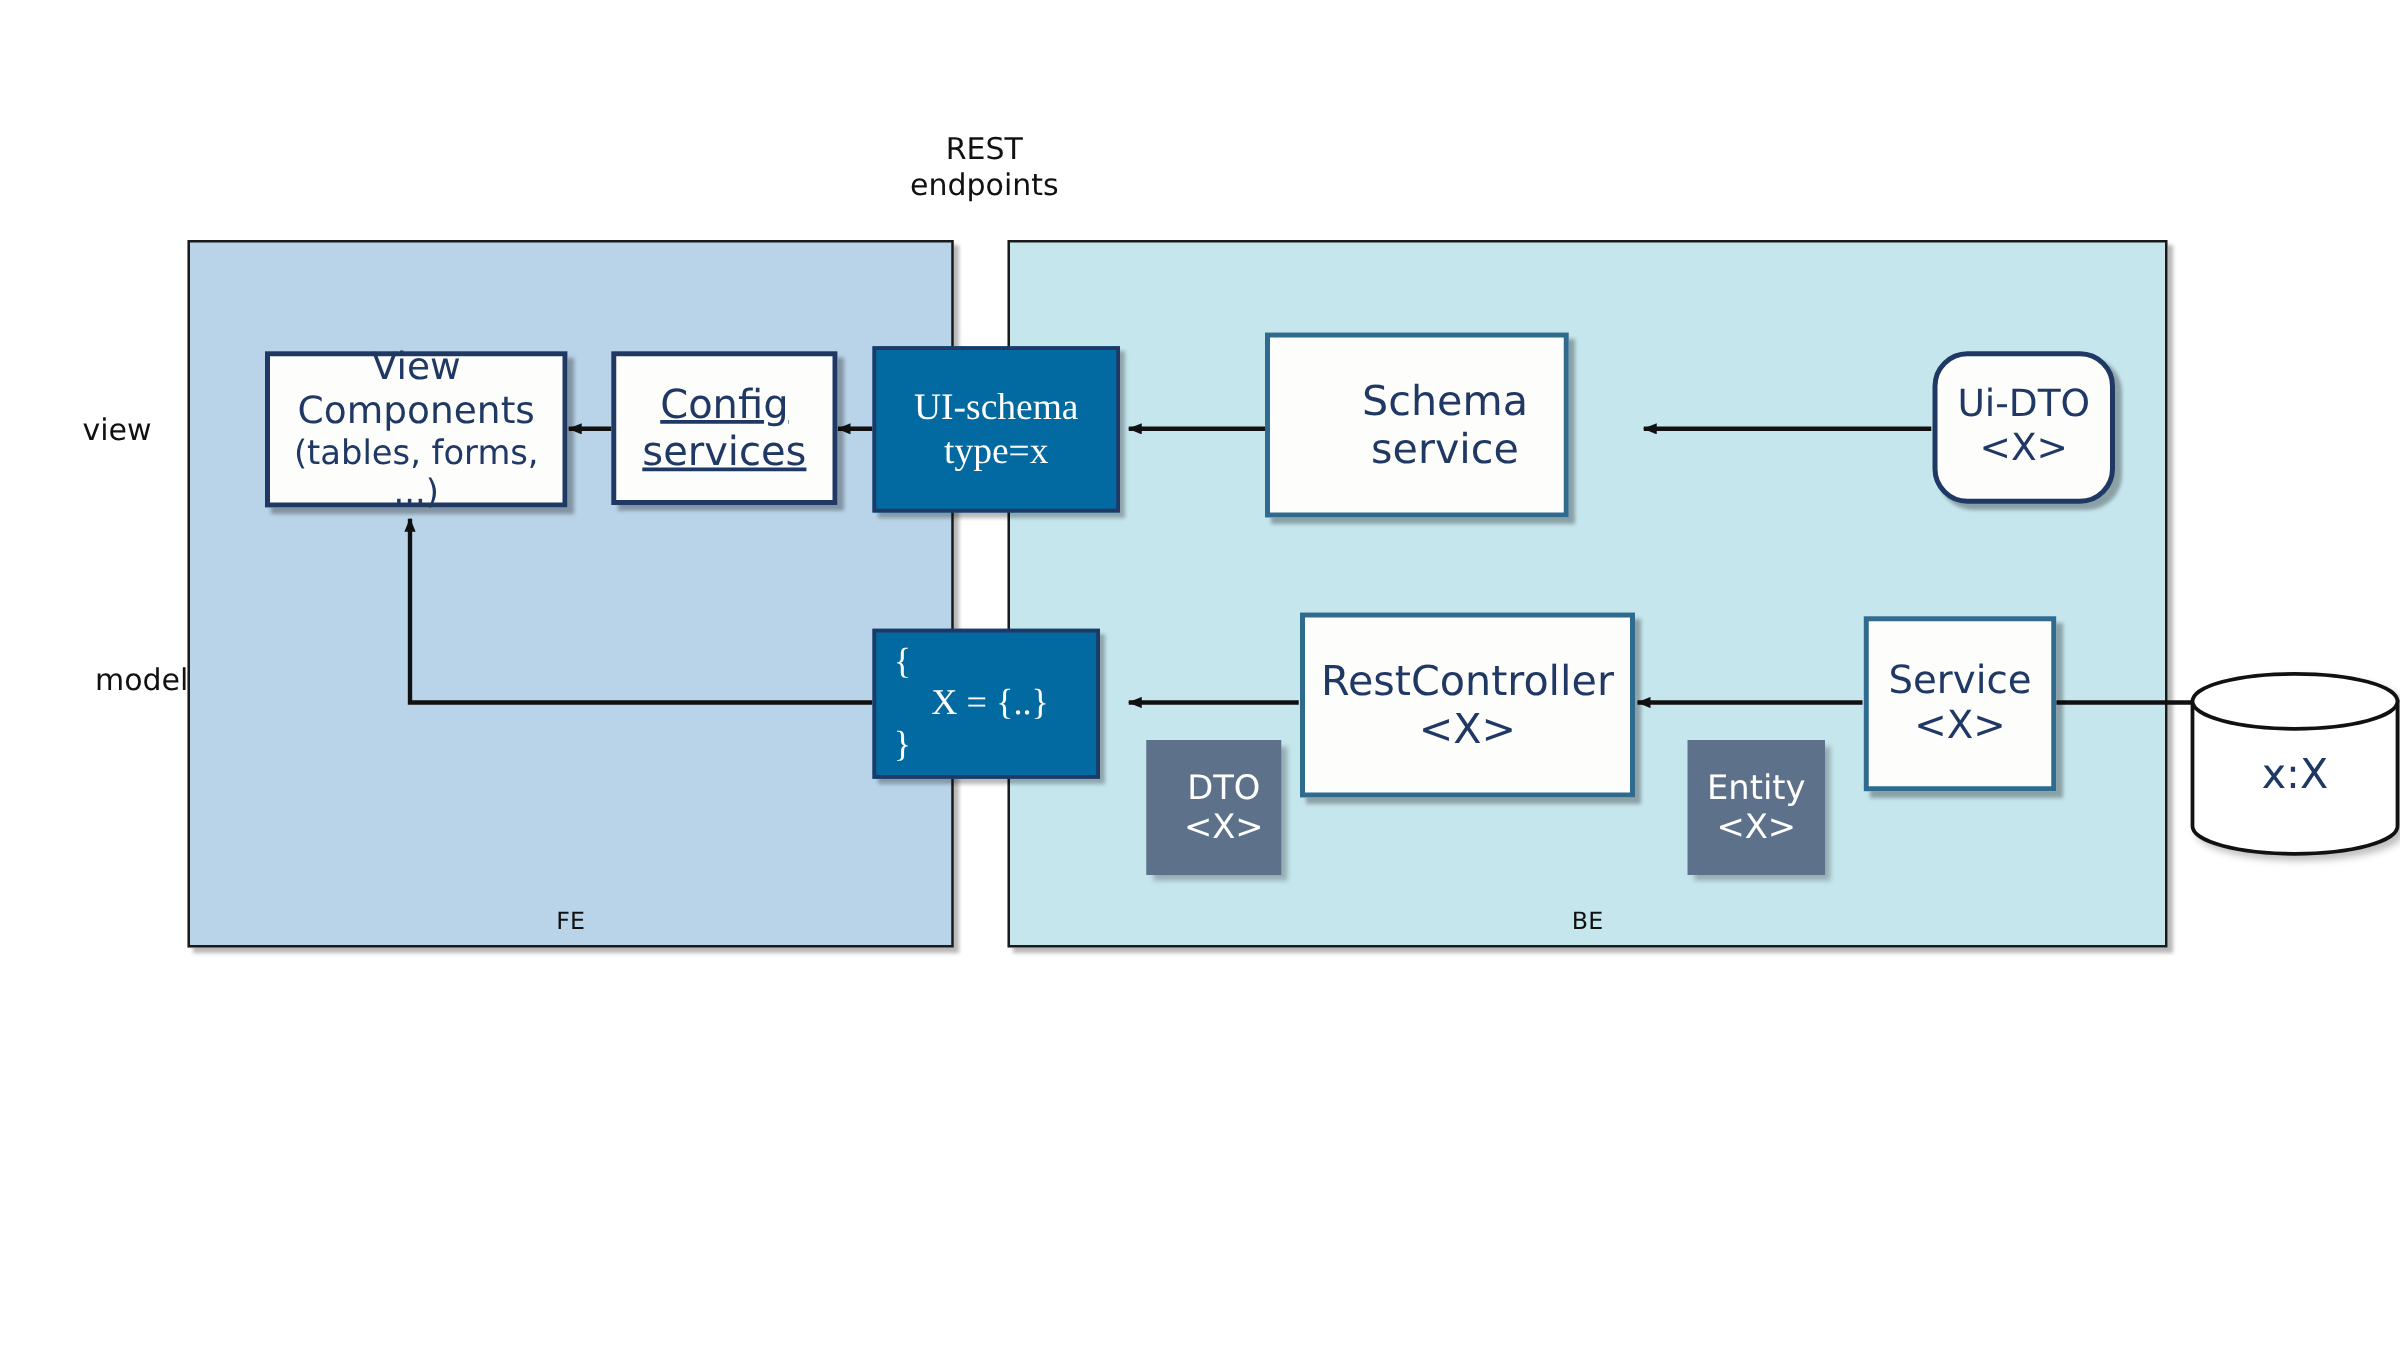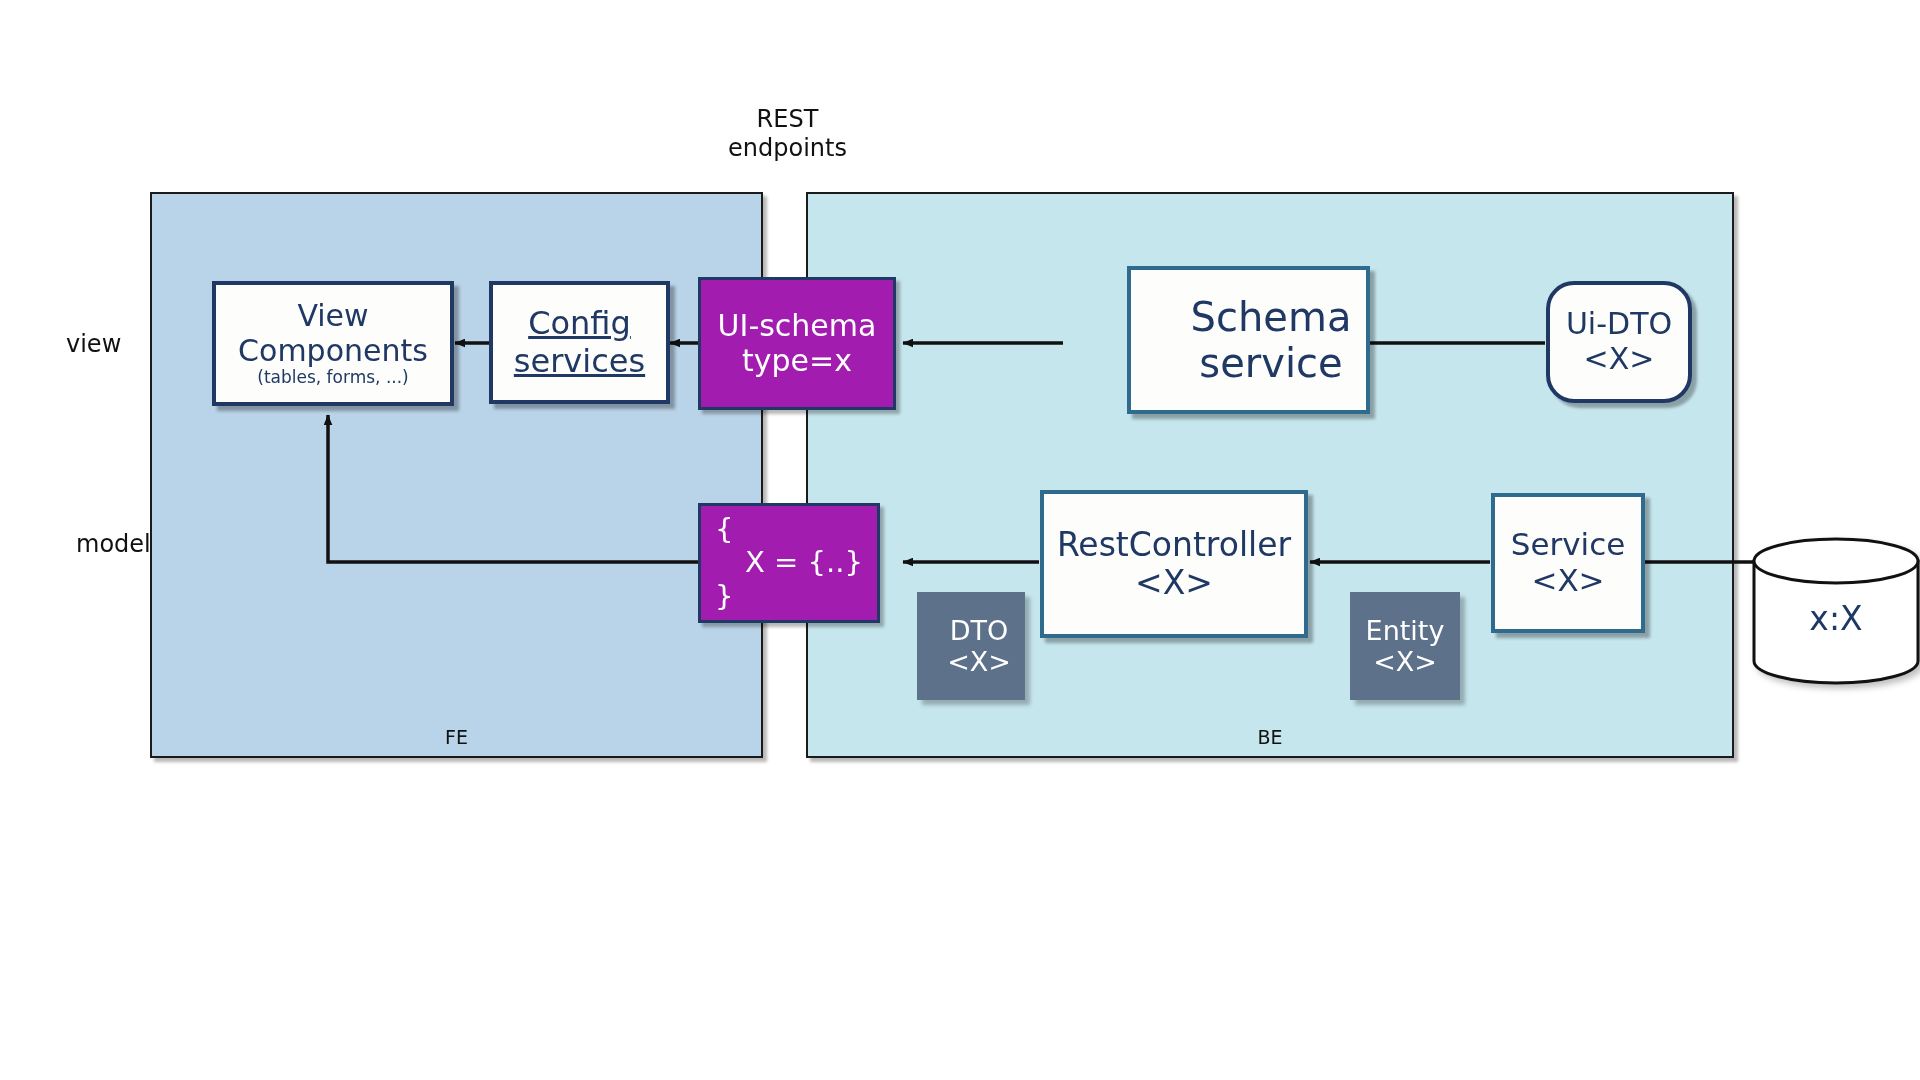--- a/index.html
+++ b/index.html
@@ -26,27 +26,27 @@
 
   
   .n-white-navy{background:#fdfdfb;border:4px solid #1f3864;
                 color:#1f3864;
                 box-shadow:5px 5px 3px rgba(0,0,0,.30);}
   
   .n-white-steel{background:#fdfdfb;border:4px solid #2e6b8e;
                  color:#1f3864;
                  box-shadow:5px 5px 3px rgba(0,0,0,.30);}
   
-  .n-blue{background:#a21caf;border:3px solid #1f3864;color:#ffffff;
-          box-shadow:4px 4px 3px rgba(0,0,0,.28);}
+  .n-blue{background:#0369a1;border:3px solid #1f3864;color:#ffffff;
+          box-shadow:4px 4px 3px rgba(0,0,0,.28);font-family:Liberation Serif, serif;}
   
   .n-slate{background:#5d728a;border:none;color:#ffffff;
            box-shadow:5px 5px 4px rgba(0,0,0,.25);}
 
-  .sub{font-size:17px;}
+  .sub{font-size:27px;}
 
   
   .txt{position:absolute;color:#111;line-height:1.22;}
 
   
   .db{position:absolute;}
   .db .dbtext{position:absolute;left:0;width:100%;text-align:center;
               color:#1f3864;}
 
   svg.edges{position:absolute;left:0;top:0;width:1920px;height:1080px;
@@ -98,21 +98,21 @@
   <div class="node n-white-navy" style="left:489px;top:281px;width:181px;height:123px;font-size:32px;text-decoration:underline;">
     <span class="l1">Config</span>
     <span class="l2">services</span>
   </div>
 
   <div class="node n-blue" style="left:698px;top:277px;width:198px;height:133px;font-size:30px;">
     <span class="l1">UI-schema</span>
     <span class="l2">type=x</span>
   </div>
 
-  <div class="node n-white-steel" style="left:1127px;top:266px;width:243px;height:148px;font-size:40px;padding-left:45px;">
+  <div class="node n-white-steel" style="left:1012px;top:266px;width:243px;height:148px;font-size:33px;padding-left:45px;">
     <span class="l1">Schema</span>
     <span class="l2">service</span>
   </div>
 
   <div class="node n-white-navy" style="left:1546px;top:281px;width:146px;height:122px;font-size:30px;border-radius:28px;">
     <span class="l1">Ui-DTO</span>
     <span class="l2">&lt;X&gt;</span>
   </div>
 
   <div class="node n-blue" style="left:698px;top:503px;width:182px;height:120px;font-size:29px;

